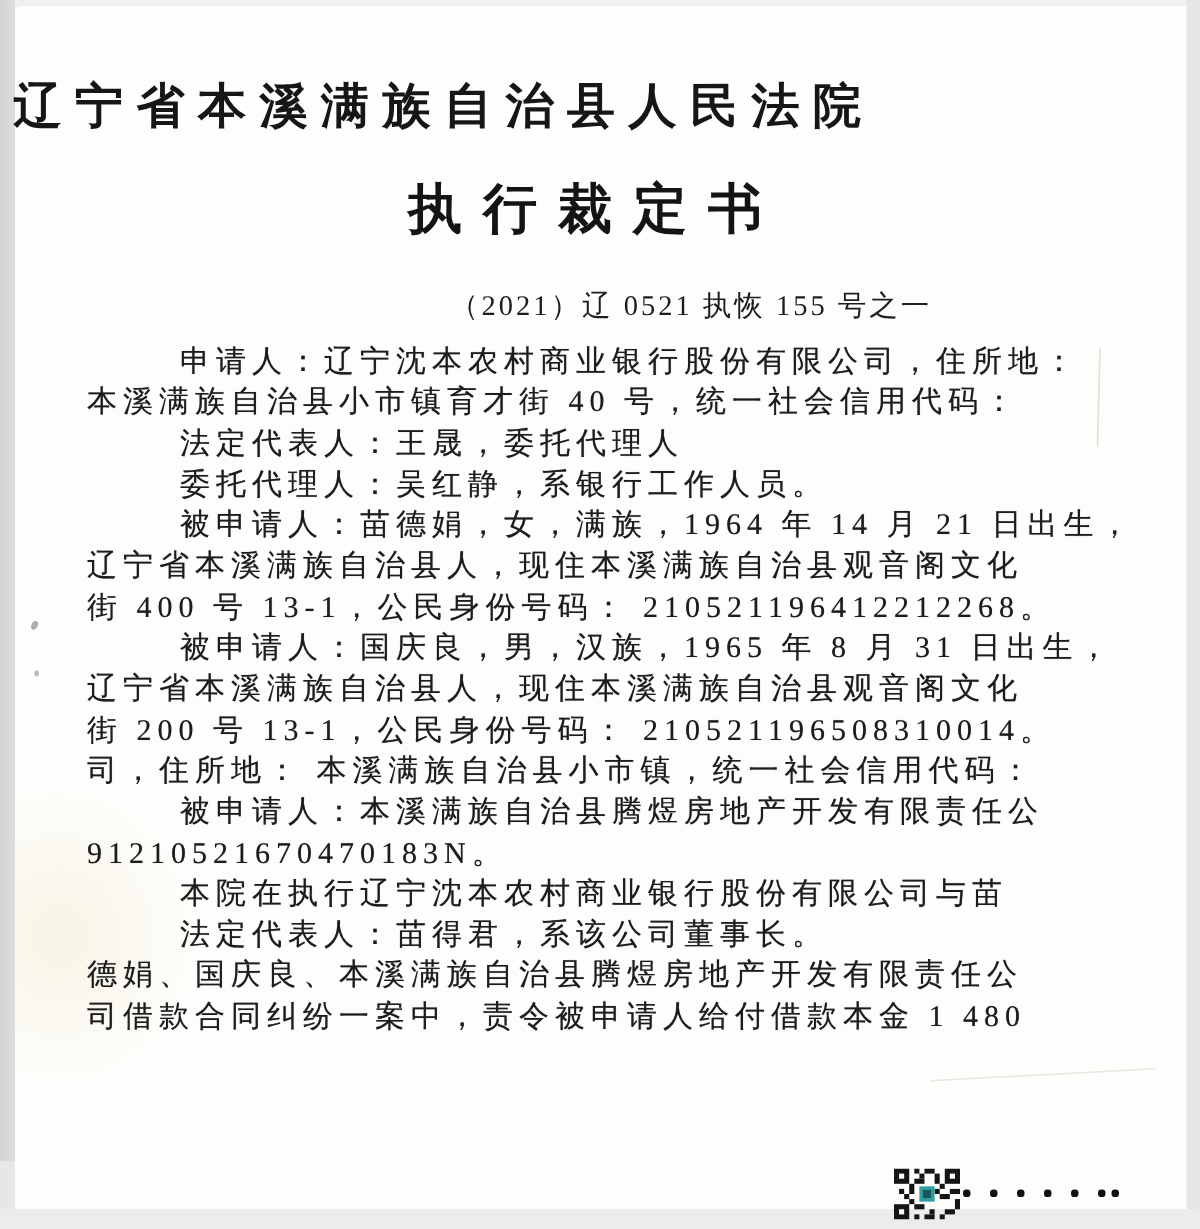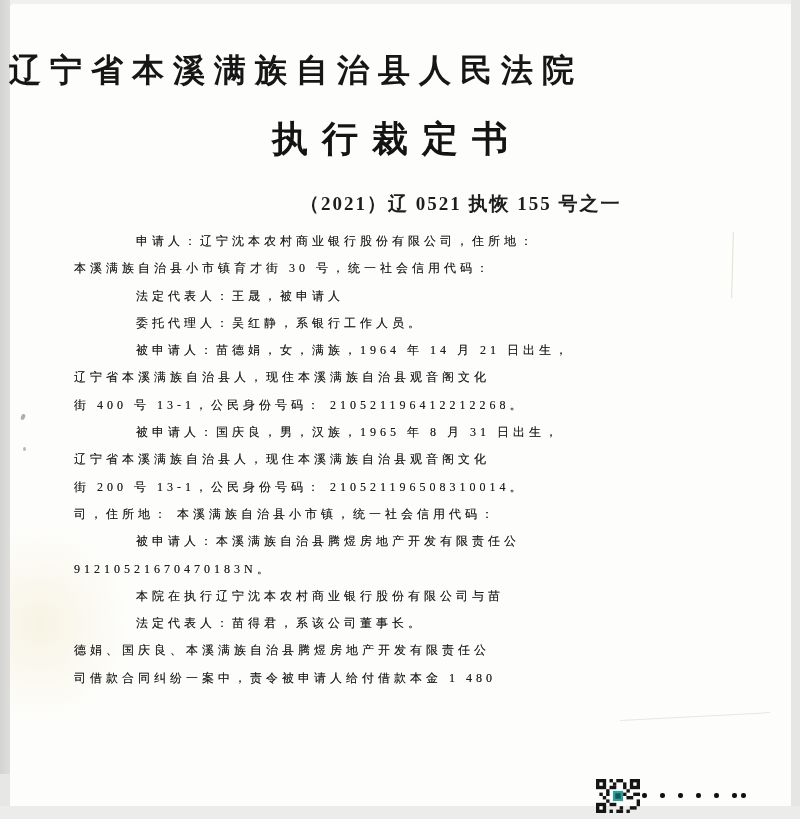--- a/index.html
+++ b/index.html
@@ -67,25 +67,24 @@
     color: #141414;
     white-space: nowrap;
     line-height: 1.15;
   }
   .case-number {
     position: absolute; left: 300px; top: 191px;
     font-size: 19px;
     letter-spacing: 2px;
     color: #1d1d1d;
     white-space: nowrap;
-    font-weight: bold;
   }
   .doc-body {
-    position: absolute; left: 74px; top: 228px; width: 650px;
-    font-size: 12px;
+    position: absolute; left: 58px; top: 228px; width: 650px;
+    font-size: 20px;
     line-height: 27.3px;
     letter-spacing: 4px;
     color: #1c1c1c;
     text-shadow: 0 0 0.5px rgba(20,20,20,0.55);
   }
   .doc-body .line {
     white-space: nowrap;
     height: 27.3px;
   }
   .doc-body .line.indent {
@@ -139,22 +138,22 @@
   <div class="edge-left"></div>
 
   <div class="paper"></div>
 
   <h1 class="court-name">辽宁省本溪满族自治县人民法院</h1>
   <h2 class="doc-title">执行裁定书</h2>
   <div class="case-number">（2021）辽 0521 执恢 155 号之一</div>
 
   <div class="doc-body">
     <div class="line indent">申请人：辽宁沈本农村商业银行股份有限公司，住所地：</div>
-    <div class="line">本溪满族自治县小市镇育才街 30 号，统一社会信用代码：</div>
-    <div class="line indent">法定代表人：王晟，被申请人</div>
+    <div class="line">本溪满族自治县小市镇育才街 40 号，统一社会信用代码：</div>
+    <div class="line indent">法定代表人：王晟，委托代理人</div>
     <div class="line indent">委托代理人：吴红静，系银行工作人员。</div>
     <div class="line indent">被申请人：苗德娟，女，满族，1964 年 14 月 21 日出生，</div>
     <div class="line">辽宁省本溪满族自治县人，现住本溪满族自治县观音阁文化</div>
     <div class="line">街 400 号 13-1，公民身份号码： 210521196412212268。</div>
     <div class="line indent">被申请人：国庆良，男，汉族，1965 年 8 月 31 日出生，</div>
     <div class="line">辽宁省本溪满族自治县人，现住本溪满族自治县观音阁文化</div>
     <div class="line">街 200 号 13-1，公民身份号码： 210521196508310014。</div>
     <div class="line">司，住所地： 本溪满族自治县小市镇，统一社会信用代码：</div>
     <div class="line indent">被申请人：本溪满族自治县腾煜房地产开发有限责任公</div>
     <div class="line">91210521670470183N。</div>

